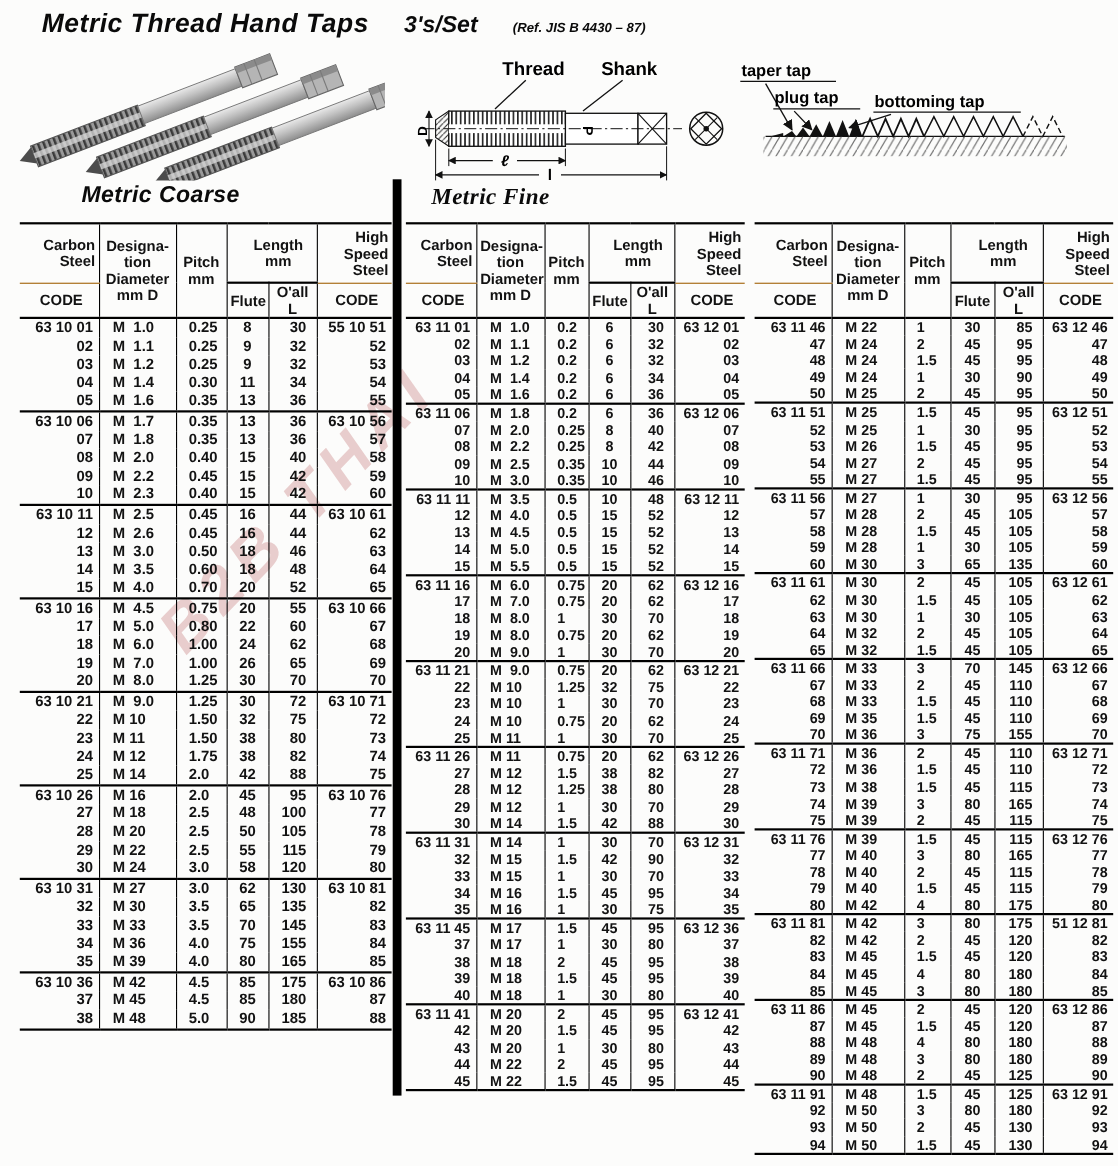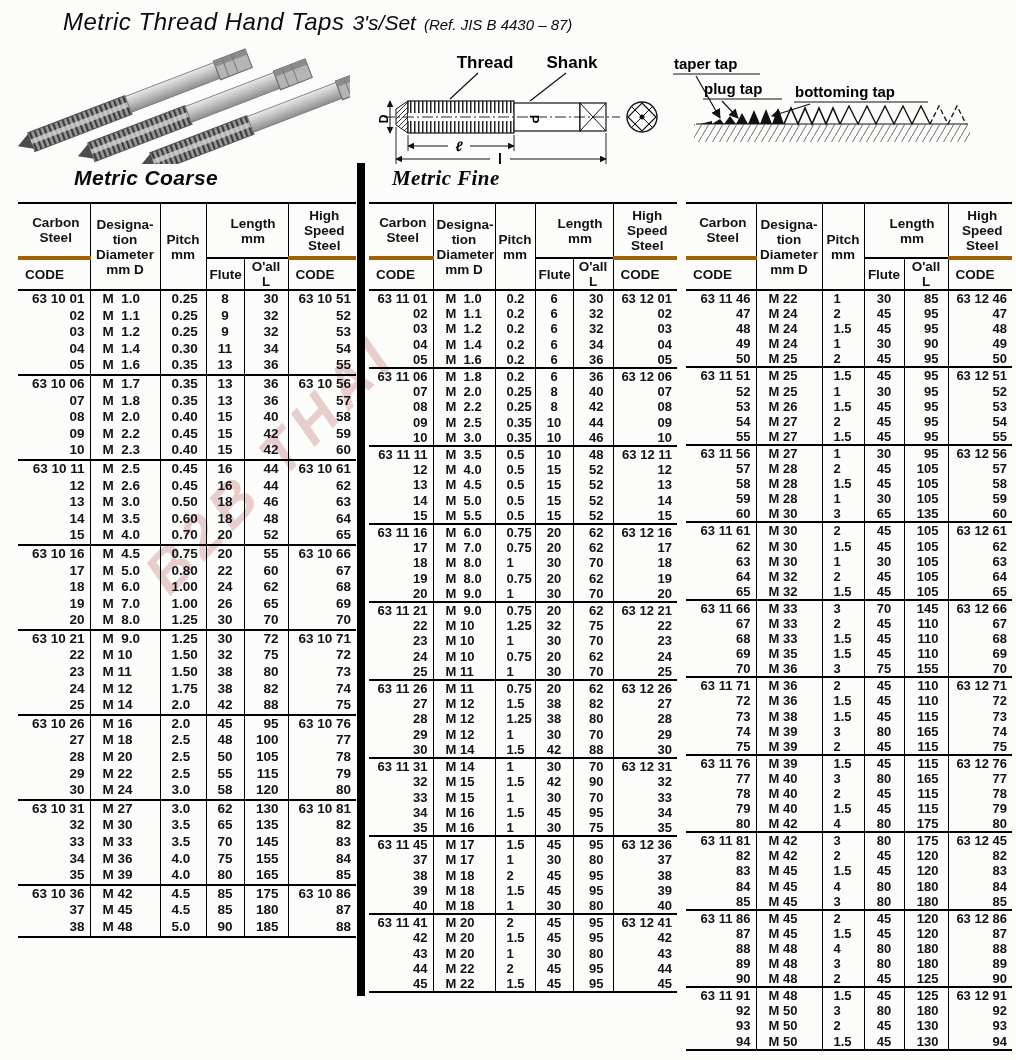--- a/index.html
+++ b/index.html
@@ -5,26 +5,26 @@
   html,body{margin:0;padding:0;}
   body{
     width:1016px;height:1060px;position:relative;overflow:hidden;
     background:#fcfcfb;color:#111;
     font-family:"Liberation Sans", sans-serif;
     -webkit-font-smoothing:antialiased;
   }
   
   .title-row{
     position:absolute;left:38px;top:8px;display:flex;align-items:baseline;
-    gap:8px;font-weight:normal;font-style:italic;white-space:nowrap;color:#0a0a0a;margin-left:25px;
+    gap:32px;font-weight:bold;font-style:italic;white-space:nowrap;color:#0a0a0a;
   }
   .t1{font-size:24px;letter-spacing:.5px;}
   .t2{font-size:21px;text-align:right;}
   .t3{font-size:19px;}
-  .t4{font-size:15px;}
+  .t4{font-size:12px;}
 
   
   .fig{position:absolute;}
   #fig-photo{left:12px;top:44px;width:338px;height:120px;}
   #fig-dim{left:378px;top:52px;width:292px;height:114px;}
   #fig-taper{left:660px;top:52px;width:356px;height:114px;}
   svg text{font-family:"Liberation Sans",sans-serif;}
 
   
   .section-title{
@@ -52,24 +52,24 @@
   #table-coarse{left:18px;top:202px;width:338px;font-size:13.5px;}
   #table-fine1{left:369px;top:202px;width:308px;font-size:13px;}
   #table-fine2{left:686px;top:202px;width:326px;font-size:13px;}
 
   .cat-table th,.cat-table td{border-left:1.5px solid #000;padding:0 3px;}
   .cat-table th:first-child,.cat-table td:first-child{border-left:none;}
 
   .cat-table .hr1 th{border-top:2px solid #000;height:52px;vertical-align:middle;}
   .cat-table .hr2 th{border-bottom:2.5px solid #000;height:29px;vertical-align:middle;}
   .cat-table th{text-align:center;white-space:pre-line;line-height:15px;font-size:13.5px;}
-  .cat-table .h-carbon,.cat-table .h-hss{border-bottom:4px solid #a16207;text-align:center;padding-left:7px;margin-top:40px;}
+  .cat-table .h-carbon,.cat-table .h-hss{border-bottom:1px solid #a16207;text-align:right;padding-left:7px;margin-top:40px;}
   .cat-table .h-length{border-bottom:2px solid #000;padding-left:15px;}
   .cat-table .h-desig,.cat-table .h-pitch{border-bottom:2.5px solid #000;}
-  .cat-table .h-code{text-align:left;padding-left:7px;}
+  .cat-table .h-code{text-align:center;padding-left:7px;}
 
   .cat-table tbody tr:first-child td{border-top:2px solid #000;}
   .cat-table tbody:last-child tr:last-child td{border-bottom:2.5px solid #000;}
 
   #table-coarse td{line-height:16.6px;}
   #table-fine1 td{line-height:15.2px;}
   #table-fine2 td{line-height:15.1px;}
 
   .cat-table .c-code{text-align:right;padding-right:5px;white-space:pre;}
   .cat-table .c-desig{text-align:left;padding-left:12px;white-space:pre;}
@@ -254,21 +254,21 @@
       <th class="h-code">CODE</th>
     </tr>
   </thead>
 <tbody>
       <tr>
         <td class="c-code">63 10 01</td>
         <td class="c-desig">M  1.0</td>
         <td class="c-pitch">0.25</td>
         <td class="c-flute">8</td>
         <td class="c-oall">30</td>
-        <td class="c-hss">63 10 51</td>
+        <td class="c-hss">55 10 51</td>
       </tr>
       <tr>
         <td class="c-code">02</td>
         <td class="c-desig">M  1.1</td>
         <td class="c-pitch">0.25</td>
         <td class="c-flute">9</td>
         <td class="c-oall">32</td>
         <td class="c-hss">52</td>
       </tr>
       <tr>
@@ -1316,21 +1316,21 @@
         <td class="c-hss">80</td>
       </tr>
     </tbody>
     <tbody>
       <tr>
         <td class="c-code">63 11 81</td>
         <td class="c-desig">M 42</td>
         <td class="c-pitch">3</td>
         <td class="c-flute">80</td>
         <td class="c-oall">175</td>
-        <td class="c-hss">63 12 45</td>
+        <td class="c-hss">51 12 81</td>
       </tr>
       <tr>
         <td class="c-code">82</td>
         <td class="c-desig">M 42</td>
         <td class="c-pitch">2</td>
         <td class="c-flute">45</td>
         <td class="c-oall">120</td>
         <td class="c-hss">82</td>
       </tr>
       <tr>

